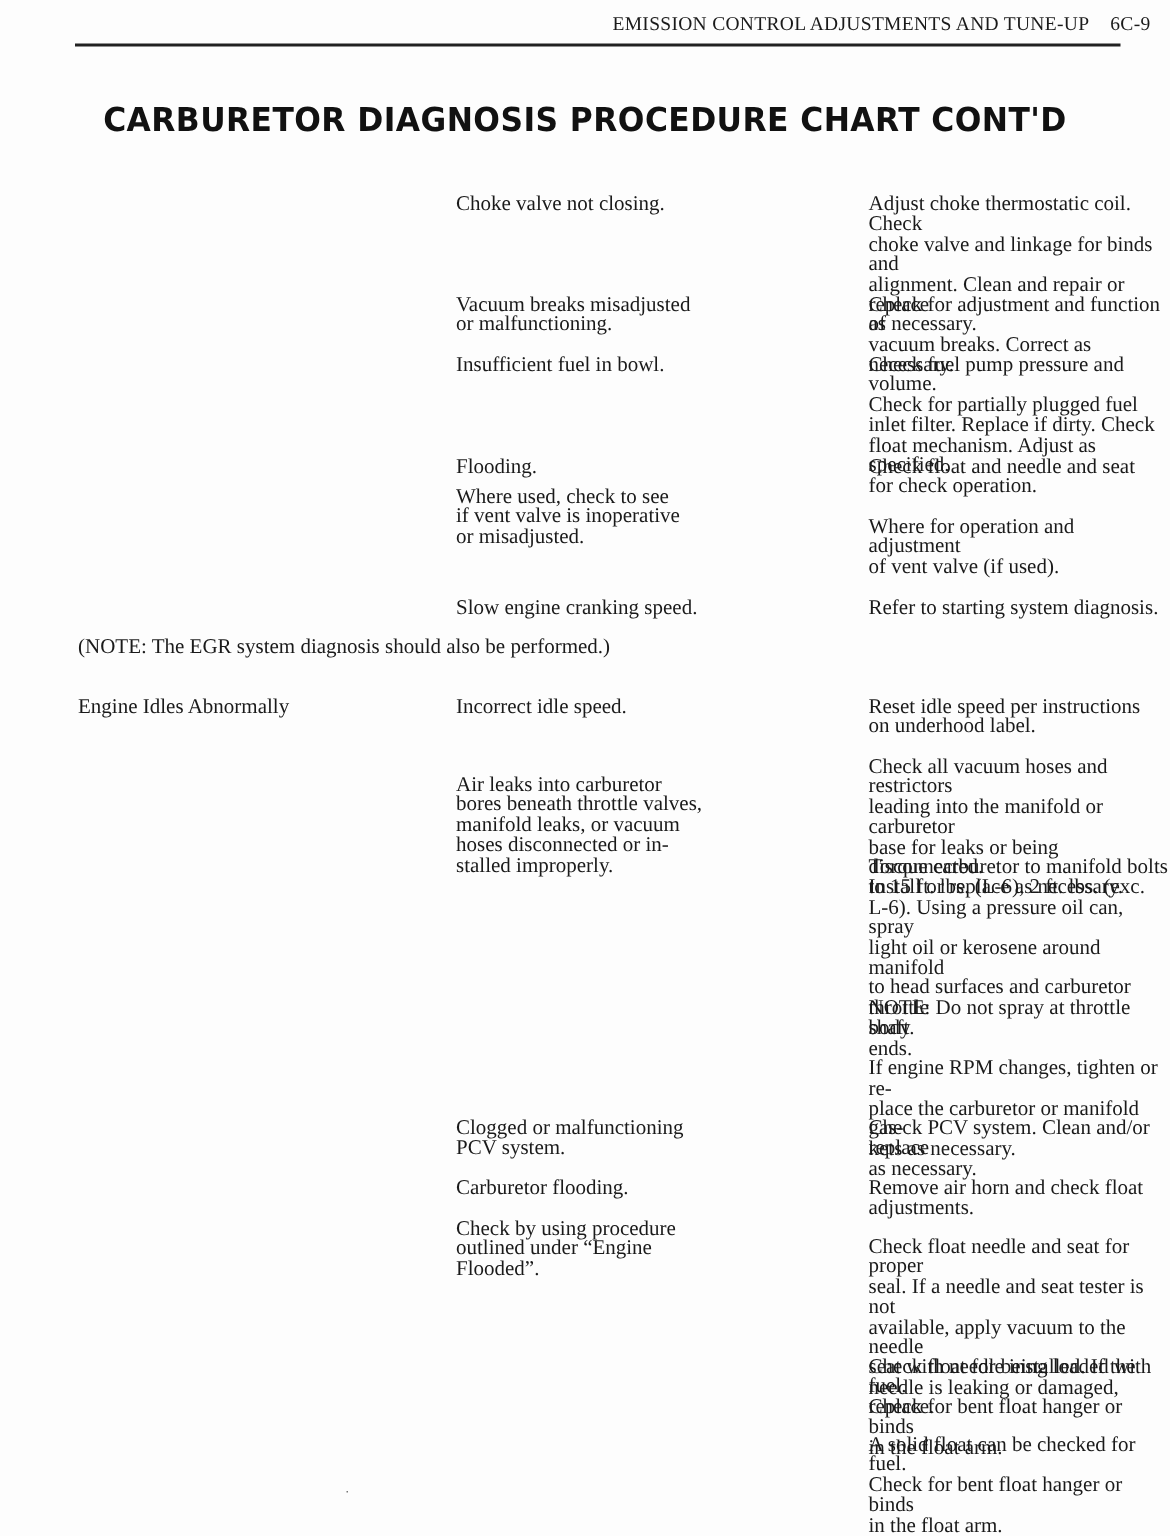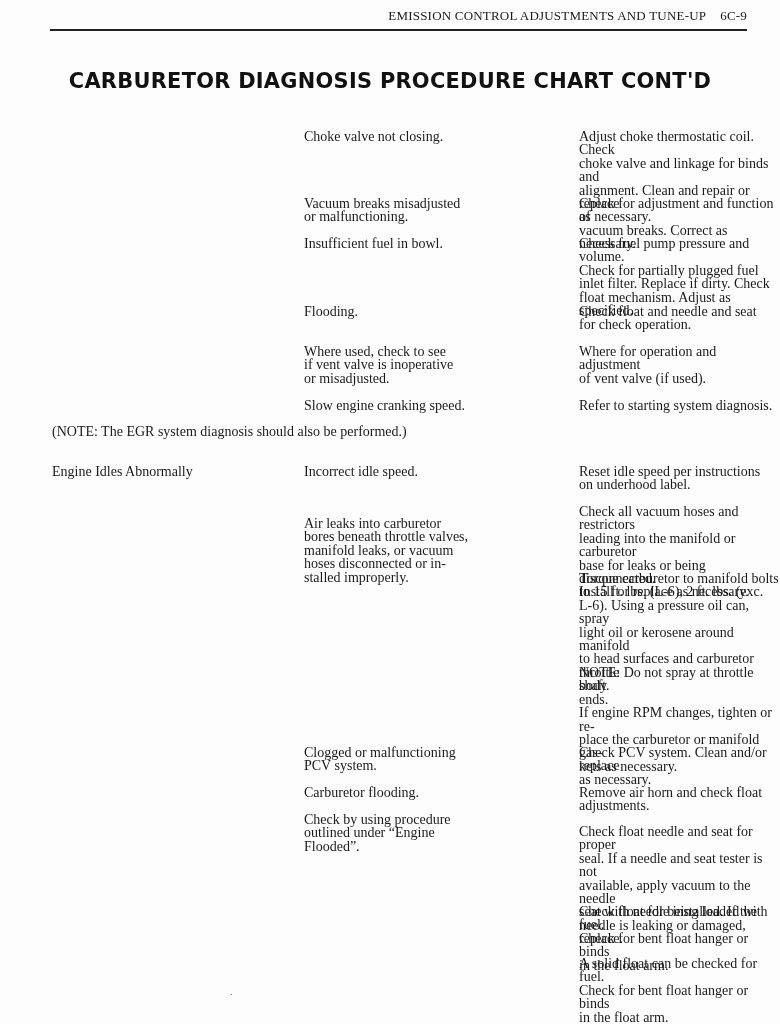--- a/index.html
+++ b/index.html
@@ -5,20 +5,21 @@
     html, body { margin: 0; padding: 0; background: #fdfdfd; }
     body {
       width: 780px; height: 1024px; position: relative; overflow: hidden;
       font-family: "Liberation Serif", "DejaVu Serif", serif;
       color: #1a1a1a;
     }
     .running-head {
       position: absolute; left: 0; top: 8px; width: 747px;
       text-align: right; font-size: 13px; letter-spacing: 0.2px;
       font-family: "Liberation Serif", serif;
+      padding-left: 20px;
     }
     .running-head .pg { margin-left: 14px; }
     .head-rule {
       position: absolute; left: 50px; top: 29px; width: 697px; height: 2px;
       background: #222;
     }
     .page-title {
       position: absolute; left: 0; top: 68px; width: 780px; text-align: center;
       font-family: "DejaVu Sans", sans-serif; font-weight: bold;
       font-size: 22px; letter-spacing: 0.3px; color: #111;
@@ -57,21 +58,21 @@
 <p class="txt c2" style="top:237px">Insufficient fuel in bowl.</p>
 <p class="txt c3" style="top:237px">Check fuel pump pressure and volume.
 Check for partially plugged fuel
 inlet filter. Replace if dirty. Check
 float mechanism. Adjust as specified.</p>
 
 <p class="txt c2" style="top:305px">Flooding.</p>
 <p class="txt c3" style="top:305px">Check float and needle and seat
 for check operation.</p>
 
-<p class="txt c2" style="top:345px">Where used, check to see
+<p class="txt c2" style="top:325px">Where used, check to see
 if vent valve is inoperative
 or misadjusted.</p>
 <p class="txt c3" style="top:345px">Where for operation and adjustment
 of vent valve (if used).</p>
 
 <p class="txt c2" style="top:399px">Slow engine cranking speed.</p>
 <p class="txt c3" style="top:399px">Refer to starting system diagnosis.</p>
 
 <p class="txt c1" style="top:425px">(NOTE:  The EGR system diagnosis should also be performed.)</p>
 

